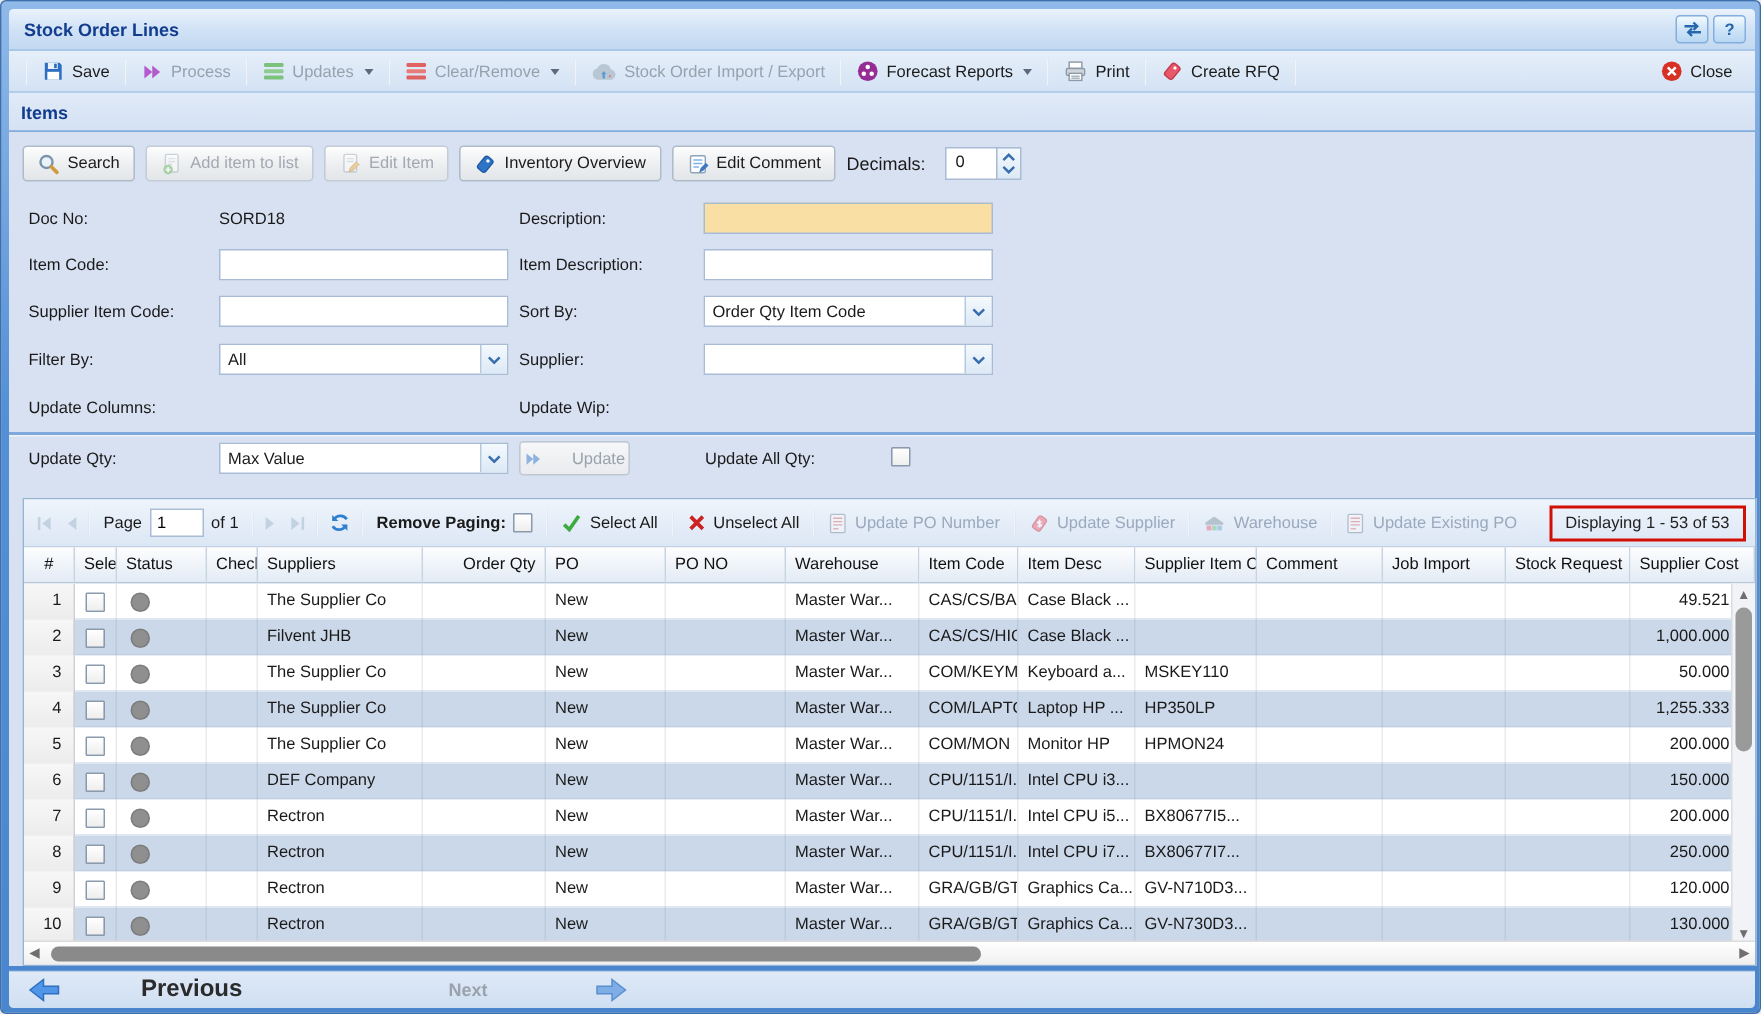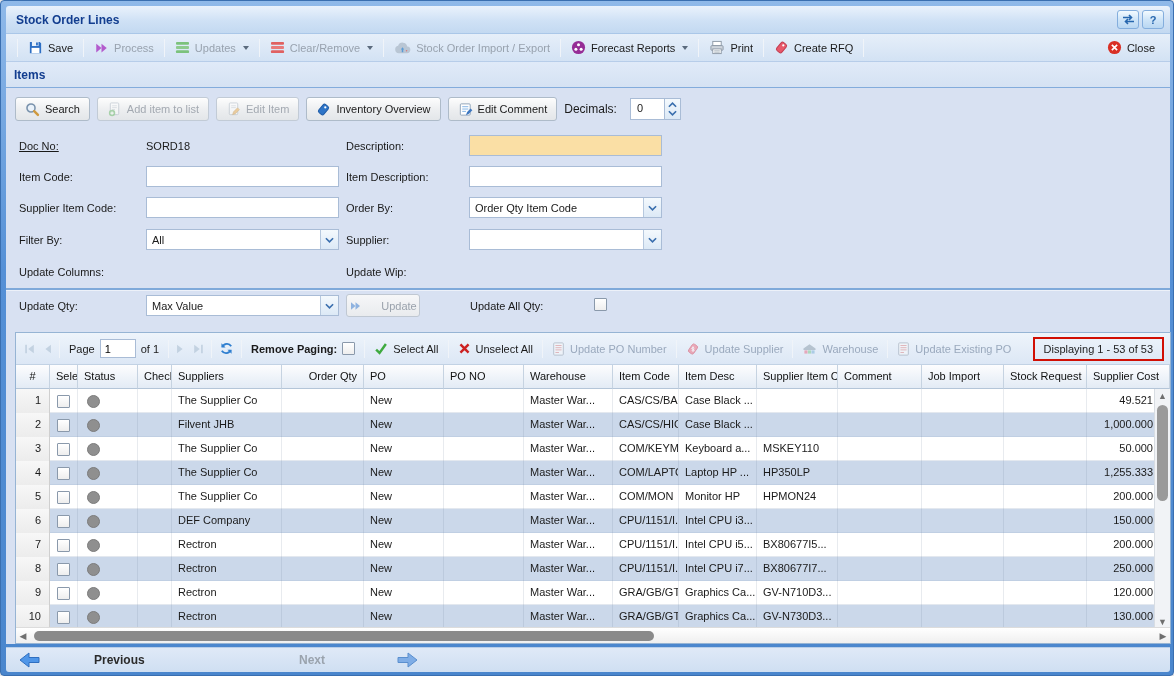--- a/index.html
+++ b/index.html
@@ -81,21 +81,21 @@
   
   .vscroll{position:absolute;top:56px;right:0;width:16px;height:240px;background:#f1f3f6;border-left:1px solid #d8dde3;}
   .vthumb{position:absolute;left:2px;right:2px;top:16px;height:96px;background:#9a9a9a;border-radius:6px;}
   .varrow{position:absolute;left:0;right:0;height:14px;display:flex;align-items:center;justify-content:center;color:#6f6f6f;font-size:9px;}
   .hscroll{position:absolute;left:0;right:0;bottom:0;height:16px;background:linear-gradient(#fff,#efefef);border-top:1px solid #dcdcdc;}
   .hthumb{position:absolute;left:18px;top:3px;width:620px;height:10px;background:#8a8a8a;border-radius:5px;}
   .harrow{position:absolute;top:0;bottom:0;width:14px;display:flex;align-items:center;justify-content:center;color:#6f6f6f;font-size:9px;}
   
   .footer{top:646px;height:25px;background:linear-gradient(#dfe9f7,#cfdff2);border-top:1px solid #b9cee8;
     border-radius:0 0 3px 3px;display:flex;align-items:center;}
-  .footer .prev-lbl{position:absolute;left:88px;font-weight:bold;font-size:12px;color:#2b2b2b;}
+  .footer .prev-lbl{position:absolute;left:88px;font-weight:bold;font-size:16px;color:#2b2b2b;}
   .footer .next-lbl{position:absolute;left:293px;font-weight:bold;font-size:12px;color:#9aa3ad;}
   .f-arrow{position:absolute;top:3px;}
 </style>
 </head>
 <body>
 
 <div class="win">
 
   <div class="strip titlebar">
     <span class="title">Stock Order Lines</span>
@@ -256,33 +256,33 @@
           <svg width="9" height="6" viewBox="0 0 10 6">
               <path d="M1 5l4-4 4 4" stroke="#3a6fae" stroke-width="1.8" fill="none"></path>
             </svg>
           <svg width="9" height="6" viewBox="0 0 10 6">
               <path d="M1 1l4 4 4-4" stroke="#3a6fae" stroke-width="1.8" fill="none"></path>
             </svg>
         </div>
       </div>
     </div>
 
-    <span class="flabel" style="left:13px;top:48px;text-decoration:underline;">Doc No:</span>
+    <span class="flabel" style="left:13px;top:48px;">Doc No:</span>
     <span class="fvalue" style="left:140px;top:48px;">SORD18</span>
     <span class="flabel" style="left:340px;top:48px;">Description:</span>
     <input class="finput orange" style="left: 463px; top: 47px;" value="">
 
     <span class="flabel" style="left:13px;top:79px;">Item Code:</span>
     <input class="finput" style="left: 140px; top: 78px;" value="">
     <span class="flabel" style="left:340px;top:79px;">Item Description:</span>
     <input class="finput" style="left: 463px; top: 78px;" value="">
 
     <span class="flabel" style="left:13px;top:110px;">Supplier Item Code:</span>
     <input class="finput" style="left: 140px; top: 109px;" value="">
-    <span class="flabel" style="left:340px;top:110px;">Order By:</span>
+    <span class="flabel" style="left:340px;top:110px;">Sort By:</span>
     <div class="fselect" style="left:463px;top:109px;">
       <span>Order Qty Item Code</span>
       <div class="dd-btn">
           <svg width="9" height="6" viewBox="0 0 10 6">
             <path d="M1 1l4 4 4-4" stroke="#3a6fae" stroke-width="1.8" fill="none"></path>
           </svg>
         </div>
     </div>
 
     <span class="flabel" style="left:13px;top:142px;">Filter By:</span>

